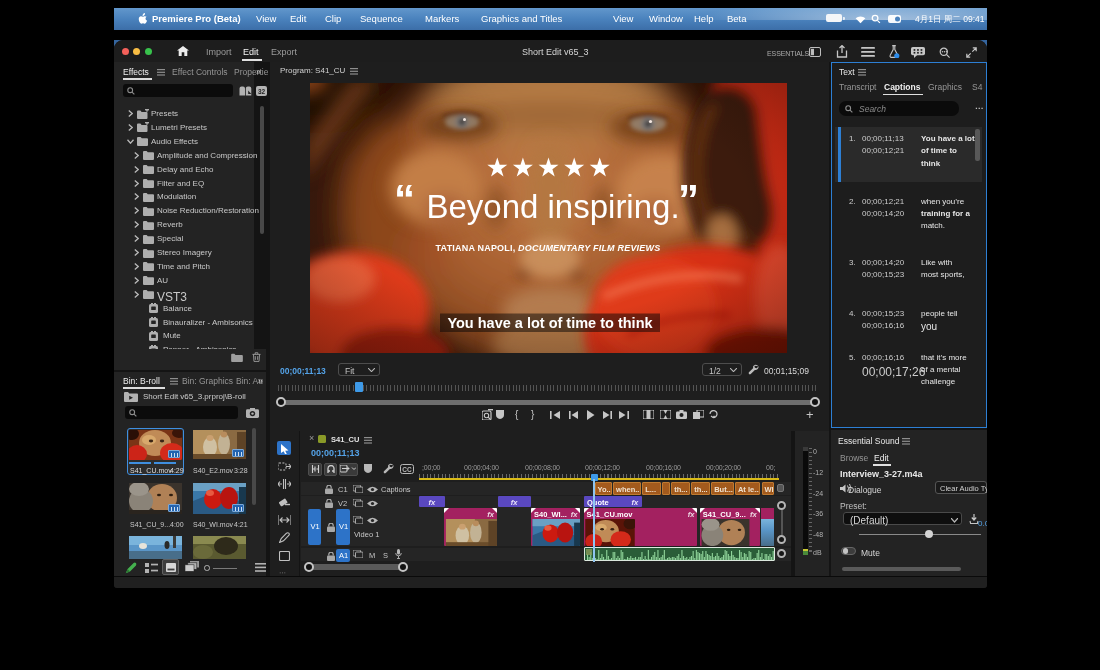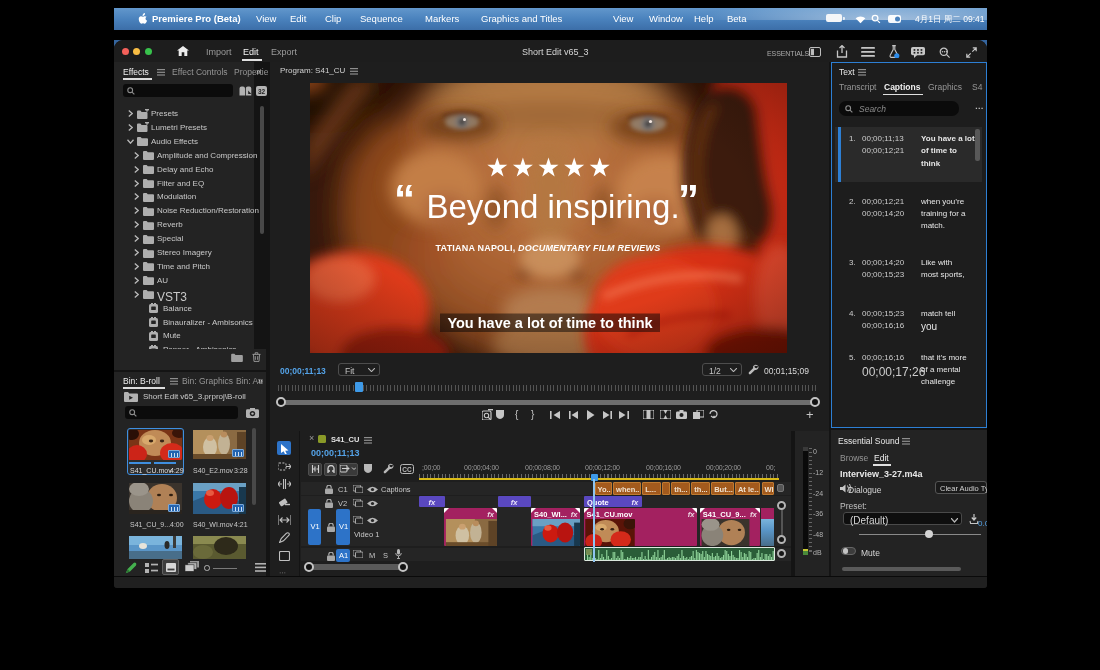--- a/index.html
+++ b/index.html
@@ -998,31 +998,31 @@
 <div class="t" style="left:17px;top:71.9px;font-size:8px;color:#cdcdcd">1.</div>
 <div class="t" style="left:30px;top:71.9px;font-size:8px;color:#cdcdcd">00;00;11;13</div>
 <div class="t" style="left:30px;top:84.2px;font-size:8px;color:#cdcdcd">00;00;12;21</div>
 <div class="t" style="left:89px;top:71.9px;font-size:8px;color:#e6e6e6;font-weight:bold">You have a lot</div>
 <div class="t" style="left:89px;top:84.2px;font-size:8px;color:#e6e6e6;font-weight:bold">of time to</div>
 <div class="t" style="left:89px;top:96.5px;font-size:8px;color:#e6e6e6;font-weight:bold">think</div>
 <div class="t" style="left:17px;top:134.5px;font-size:8px;color:#cdcdcd">2.</div>
 <div class="t" style="left:30px;top:134.5px;font-size:8px;color:#cdcdcd">00;00;12;21</div>
 <div class="t" style="left:30px;top:146.8px;font-size:8px;color:#cdcdcd">00;00;14;20</div>
 <div class="t" style="left:89px;top:134.5px;font-size:8px;color:#e6e6e6;font-weight:normal">when you’re</div>
-<div class="t" style="left:89px;top:146.8px;font-size:8px;color:#e6e6e6;font-weight:normal">training for a</div>
+<div class="t" style="left:89px;top:146.8px;font-size:8px;color:#e6e6e6;font-weight:bold">training for a</div>
 <div class="t" style="left:89px;top:159.1px;font-size:8px;color:#e6e6e6;font-weight:normal">match.</div>
 <div class="t" style="left:17px;top:195.5px;font-size:8px;color:#cdcdcd">3.</div>
 <div class="t" style="left:30px;top:195.5px;font-size:8px;color:#cdcdcd">00;00;14;20</div>
 <div class="t" style="left:30px;top:207.8px;font-size:8px;color:#cdcdcd">00;00;15;23</div>
 <div class="t" style="left:89px;top:195.5px;font-size:8px;color:#e6e6e6;font-weight:normal">Like with</div>
 <div class="t" style="left:89px;top:207.8px;font-size:8px;color:#e6e6e6;font-weight:normal">most sports,</div>
 <div class="t" style="left:17px;top:247px;font-size:8px;color:#cdcdcd">4.</div>
 <div class="t" style="left:30px;top:247px;font-size:8px;color:#cdcdcd">00;00;15;23</div>
 <div class="t" style="left:30px;top:259.3px;font-size:8px;color:#cdcdcd">00;00;16;16</div>
-<div class="t" style="left:89px;top:247.0px;font-size:8px;color:#e6e6e6;font-weight:normal">match tell</div>
+<div class="t" style="left:89px;top:247.0px;font-size:8px;color:#e6e6e6;font-weight:normal">people tell</div>
 <div class="t" style="left:89px;top:259.3px;font-size:10px;color:#e6e6e6;font-weight:normal">you</div>
 <div class="t" style="left:17px;top:290.5px;font-size:8px;color:#cdcdcd">5.</div>
 <div class="t" style="left:30px;top:290.5px;font-size:8px;color:#cdcdcd">00;00;16;16</div>
 <div class="t" style="left:30px;top:302.8px;font-size:12px;color:#cdcdcd">00;00;17;26</div>
 <div class="t" style="left:89px;top:290.5px;font-size:8px;color:#e6e6e6;font-weight:normal">that it’s more</div>
 <div class="t" style="left:89px;top:302.8px;font-size:8px;color:#e6e6e6;font-weight:normal">of a mental</div>
 <div class="t" style="left:89px;top:315.1px;font-size:8px;color:#e6e6e6;font-weight:normal">challenge</div>
 <div class="a" style="left:143px;top:66px;width:4.5px;height:32px;background:#585858;border-radius:2px"></div>
 </div>
 <div class="a" style="left:717px;top:390px;width:156px;height:146px;background:#232323">

